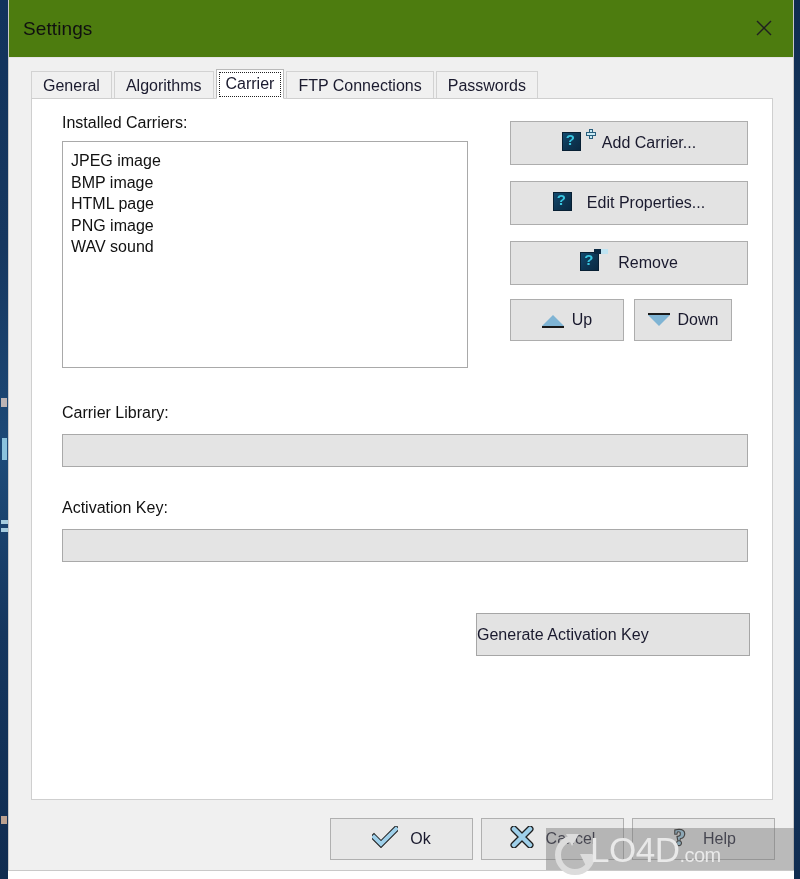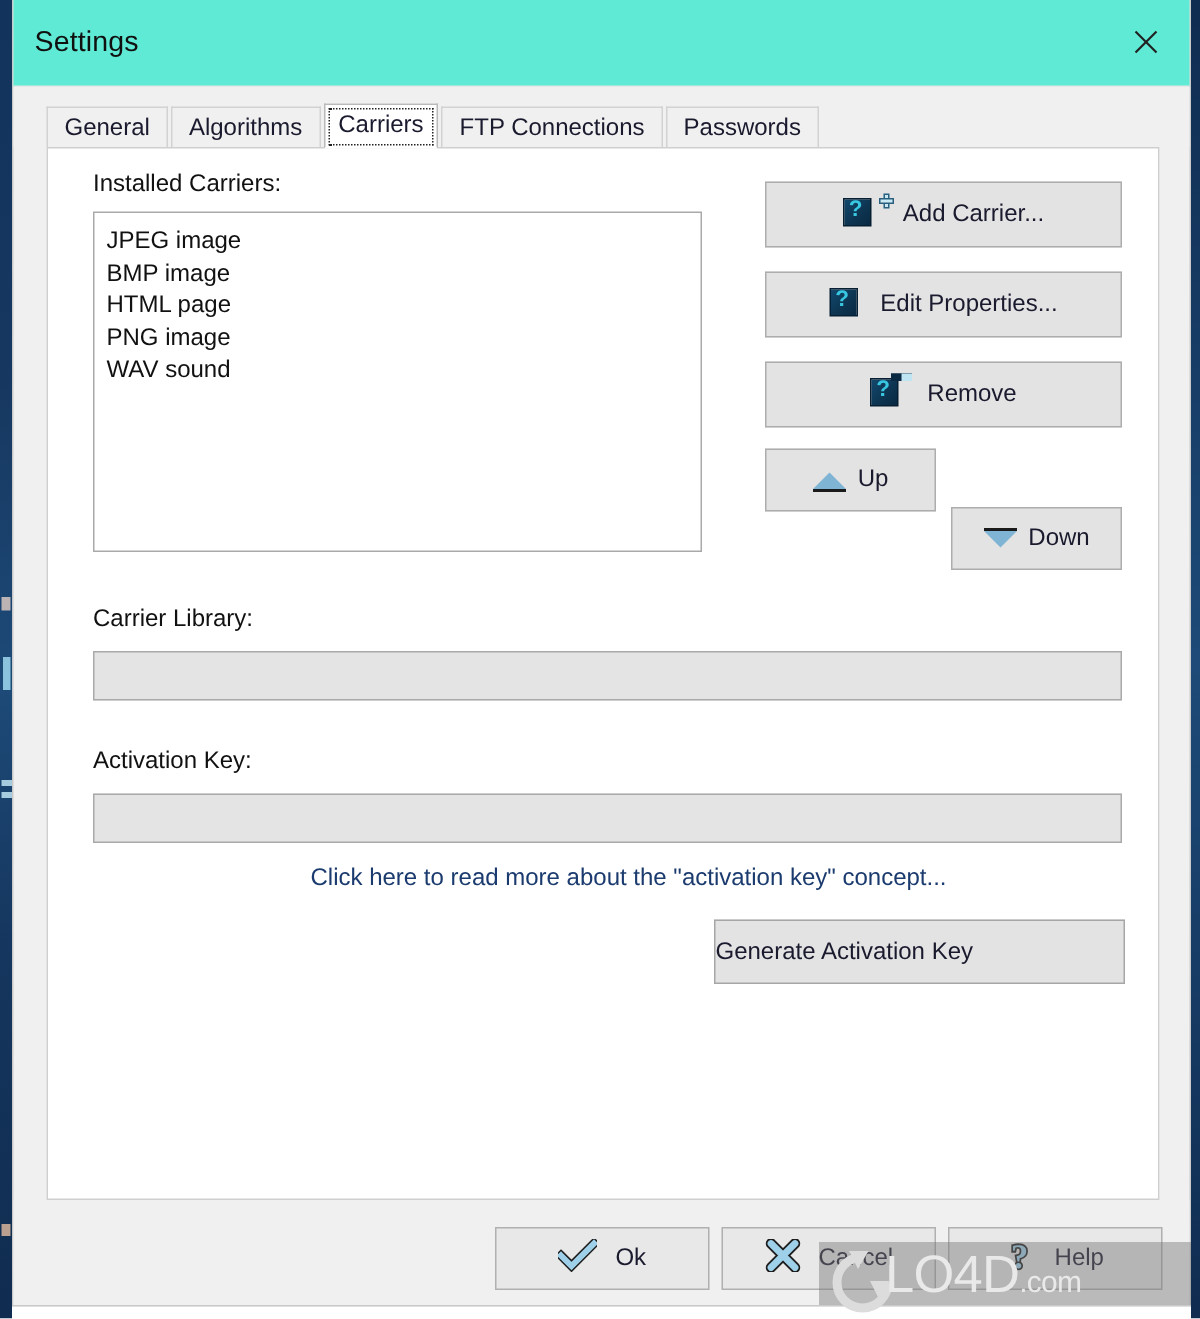--- a/index.html
+++ b/index.html
@@ -55,21 +55,21 @@
     background: #f0f0f0;
     border: 1px solid #c9c9c9;
     border-top: none;
     box-sizing: border-box;
     display: flex;
     flex-direction: column;
   }
 
   .titlebar {
     height: 57px;
-    background: #5eead4;
+    background: #4d7c0f;
     border-bottom: 1px solid #e6e6e6;
     display: flex;
     align-items: center;
     flex: none;
     position: relative;
   }
   .title-text {
     font-size: 19px;
     color: #101010;
     margin-left: 14px;
@@ -188,21 +188,21 @@
     position: absolute;
     user-select: none;
   }
   .btn .ico { flex: none; display: flex; align-items: center; }
   .btn .lbltxt { white-space: nowrap; }
 
   .btn-addcarrier   { left: 478px; top: 22px;  width: 238px; height: 44px; }
   .btn-editprops    { left: 478px; top: 82px;  width: 238px; height: 44px; }
   .btn-remove       { left: 478px; top: 142px; width: 238px; height: 44px; }
   .btn-up           { left: 478px; top: 200px; width: 114px; height: 42px; }
-  .btn-down         { left: 602px; top: 200px; width: 114px; height: 42px; margin-top: 39px; }
+  .btn-down         { left: 602px; top: 200px; width: 98px; height: 42px; }
 
   .btn-addcarrier .lbltxt { margin-left: 18px; }
   .btn-editprops .lbltxt  { margin-left: 12px; }
   .btn-remove .lbltxt     { margin-left: 16px; }
   .btn-up .lbltxt, .btn-down .lbltxt { margin-left: 8px; }
 
   
   .tile {
     position: relative;
     width: 22px;
@@ -412,21 +412,21 @@
 
     <div class="tab-area">
       <div class="tabstrip">
         <div class="tab">
           <span>General</span>
         </div>
         <div class="tab">
           <span>Algorithms</span>
         </div>
         <div class="tab active">
-          <span>Carriers</span>
+          <span>Carrier</span>
           <span class="focus-ring"></span>
         </div>
         <div class="tab">
           <span>FTP Connections</span>
         </div>
         <div class="tab">
           <span>Passwords</span>
         </div>
       </div>
     </div>
@@ -488,21 +488,20 @@
         </span>
         <span class="lbltxt">Down</span>
       </div>
 
       <div class="lbl" style="left:30px; top:305px;">Carrier Library:</div>
       <input class="field" style="left: 30px; top: 335px; width: 686px;" type="text" placeholder="">
 
       <div class="lbl" style="left:30px; top:400px;">Activation Key:</div>
       <input class="field" style="left: 30px; top: 430px; width: 686px;" type="text" placeholder="">
 
-      <div class="link" style="left:175px; top:478px;">Click here to read more about the "activation key" concept...</div>
 
       <div class="btn-generate" style="left:444px; top:514px; width:274px; height:43px;">
         <span>Generate Activation Key</span>
       </div>
 
     </div>
 
     <div class="footer">
 
       <div class="fbtn fbtn-ok">

